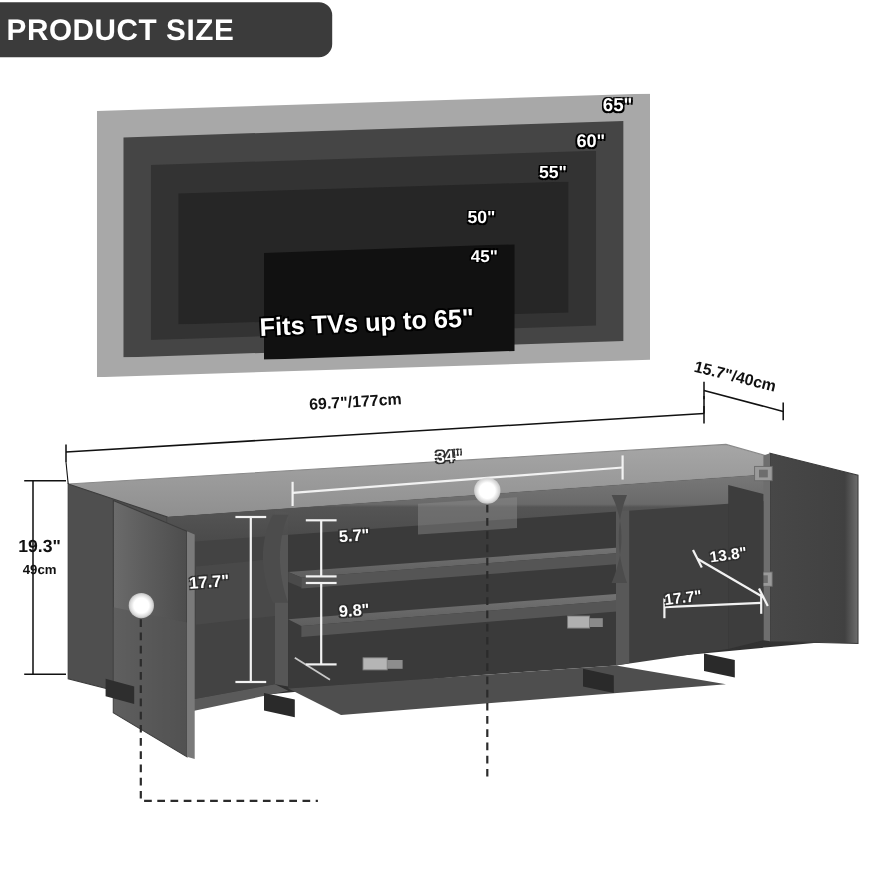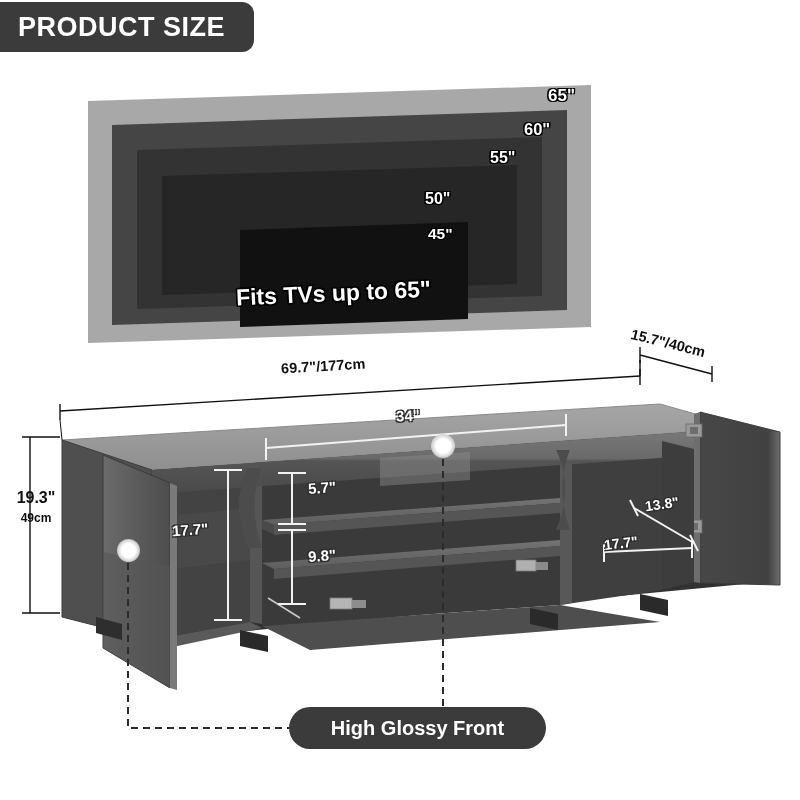--- a/index.html
+++ b/index.html
@@ -3,23 +3,23 @@
 <meta charset="utf-8">
 <style>
   html,body{margin:0;padding:0;background:#fff;}
   body{width:800px;height:800px;position:relative;overflow:hidden;
        font-family:"Liberation Sans",sans-serif;}
 
   #stage{position:absolute;inset:0;width:800px;height:800px;}
 
   
   #header-banner{
-    position:absolute;left:0;top:2px;width:254px;height:50px;
+    position:absolute;left:0;top:2px;width:302px;height:50px;
     background:#3b3b3b;border-radius:0 12px 12px 0;
-    display:flex;align-items:center;padding-left:18px;box-sizing:border-box;
+    display:flex;align-items:center;padding-left:6px;box-sizing:border-box;
   }
   #header-banner .t{
     color:#fff;font-size:27px;font-weight:bold;letter-spacing:.5px;
     font-family:"Liberation Sans",sans-serif;white-space:nowrap;
   }
 
   
   #tv-nest{position:absolute;left:0;top:0;width:800px;height:400px;}
   .tvlayer{position:absolute;}
   .tvlabel{
@@ -277,17 +277,14 @@
   <div class="dimlabel two" style="left:6px;top:489px;width:60px;font-size:16px;">19.3"</div>
   <div class="dimlabel two" style="left:6px;top:512px;width:60px;font-size:12px;">49cm</div>
 
   <div class="idim" style="left:396px;top:407px;font-size:15px;transform:rotate(-3deg);">34"</div>
   <div class="idim" style="left:308px;top:479px;font-size:15px;transform:rotate(-4deg);">5.7"</div>
   <div class="idim" style="left:308px;top:547px;font-size:15px;transform:rotate(-4deg);">9.8"</div>
   <div class="idim" style="left:172px;top:521px;font-size:15px;transform:rotate(-4deg);">17.7"</div>
   <div class="idim" style="left:645px;top:496px;font-size:14px;transform:rotate(-8deg);">13.8"</div>
   <div class="idim" style="left:604px;top:535px;font-size:14px;transform:rotate(-7deg);">17.7"</div>
 
-  <div id="callout-pill">
-    <span class="t">High Glossy Front</span>
-  </div>
 
 </div>
 
 </body></html>

